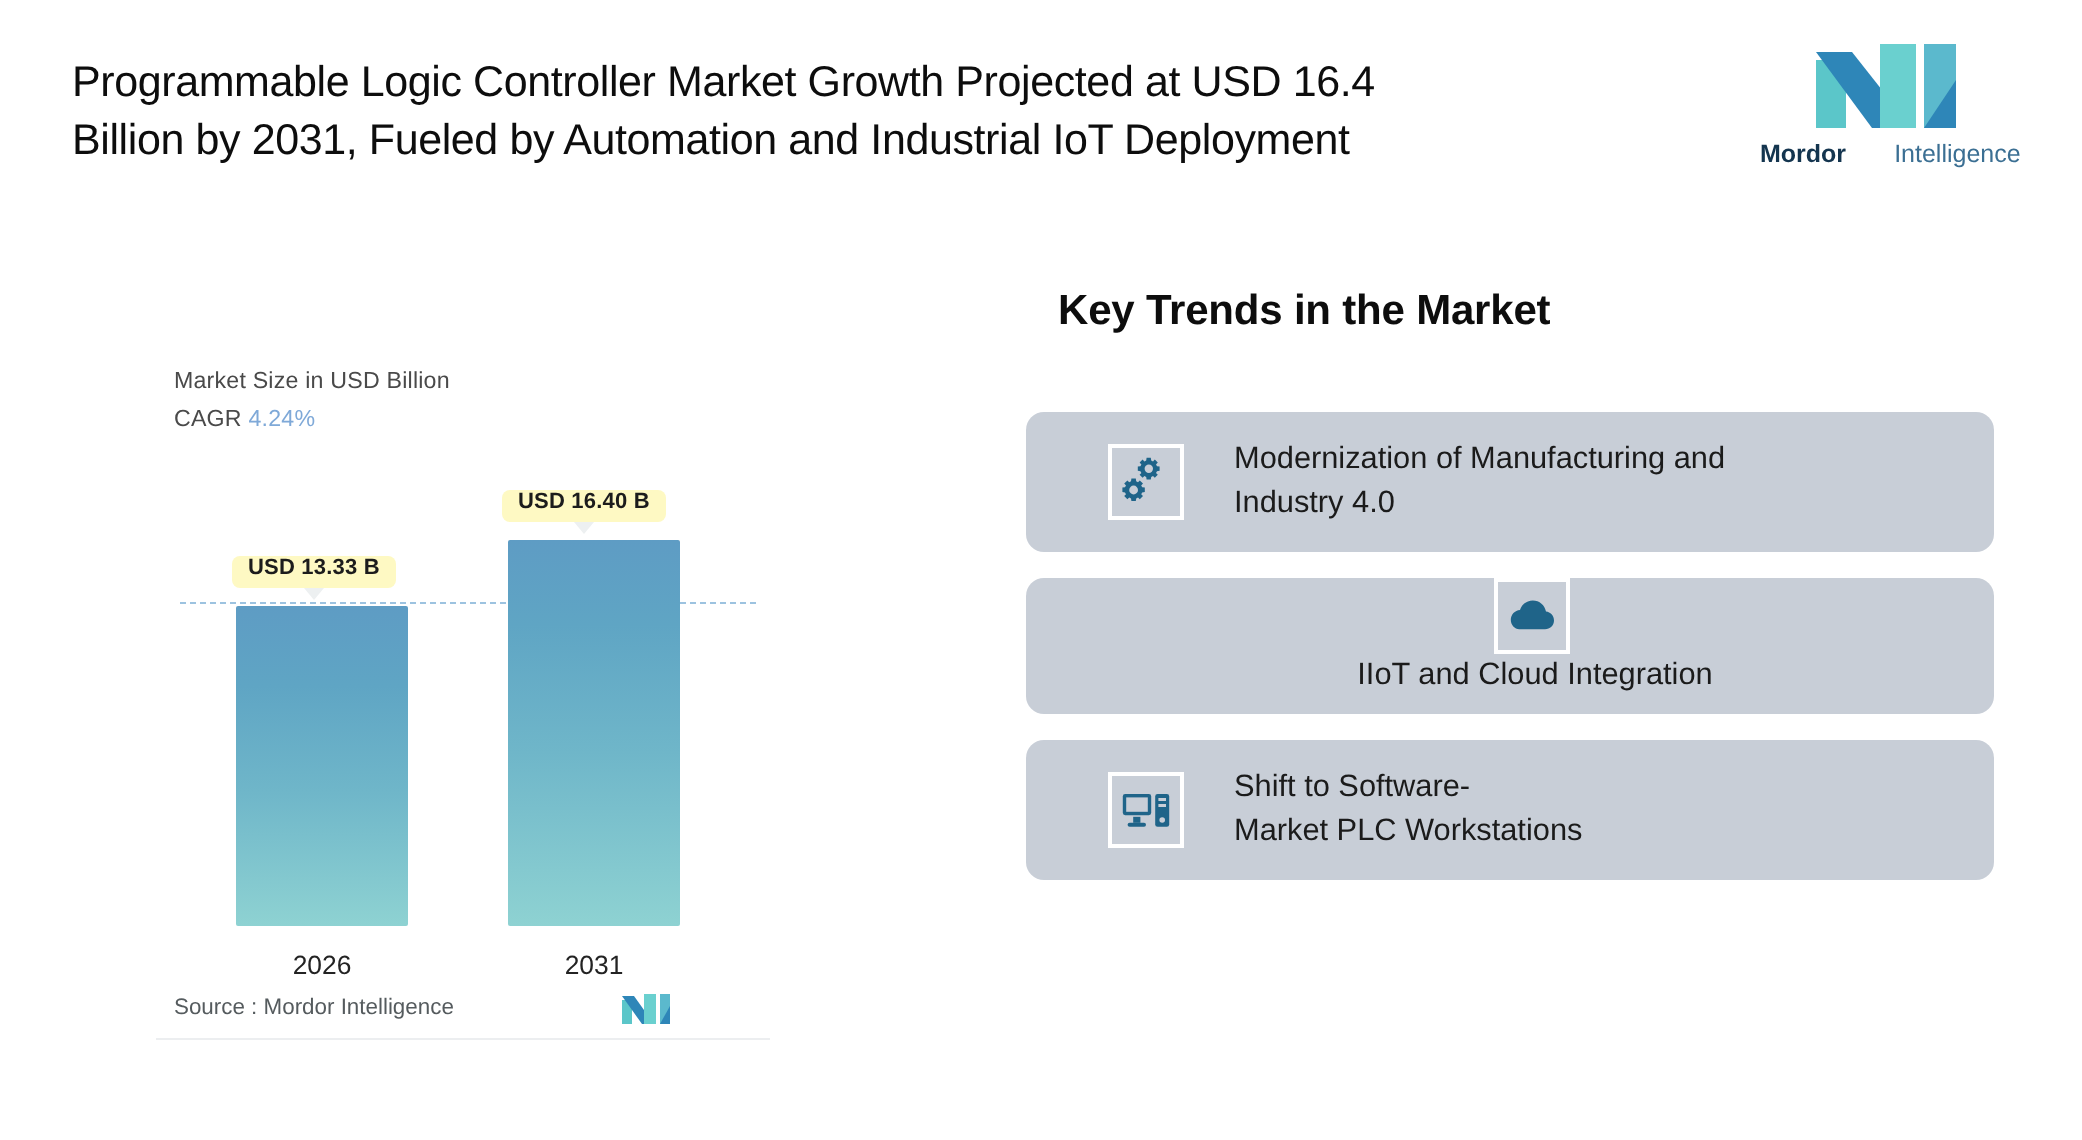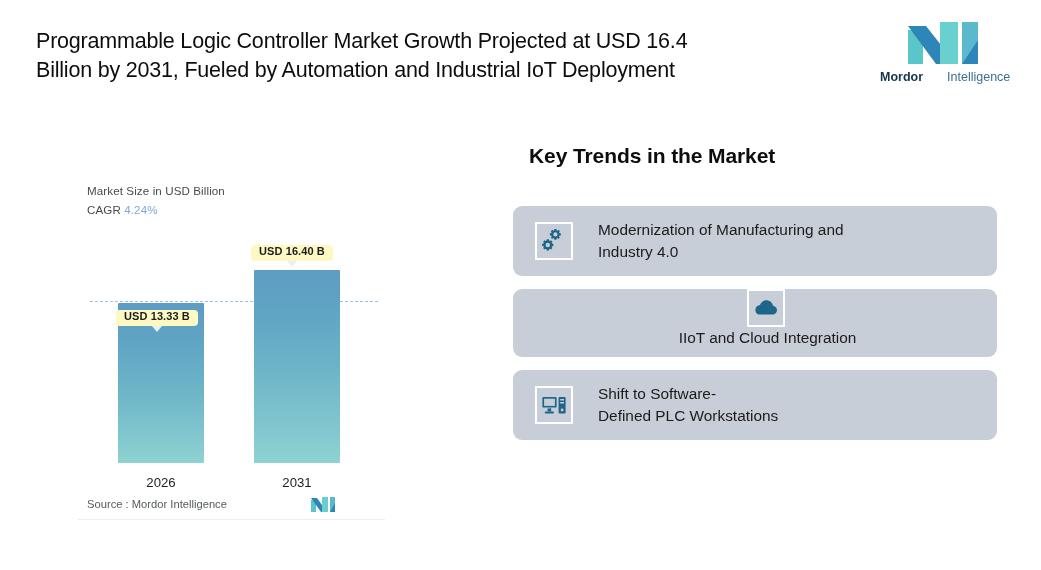--- a/index.html
+++ b/index.html
@@ -85,21 +85,21 @@
   }
   .vlabel::after {
     content: "";
     position: absolute;
     left: 50%; top: 100%;
     transform: translateX(-50%);
     border-left: 5px solid transparent;
     border-right: 5px solid transparent;
     border-top: 6px solid #edf0f1;
   }
-  .vlabel-2026 { left: 38px; top: 160px; margin-top: 32px; }
+  .vlabel-2026 { left: 38px; top: 160px; }
   .vlabel-2031 { left: 173px; top: 127px; }
 
   .xtick {
     position: absolute; bottom: 30px;
     font-size: 13.2px; color: #232323; text-align: center; width: 86px;
   }
   .xtick-2026 { left: 40px; }
   .xtick-2031 { left: 176px; }
 
   .source {
@@ -116,21 +116,21 @@
   .cards { position: absolute; left: 513px; top: 206px; width: 484px; }
   .card {
     position: relative;
     width: 484px;
     background: #c8ced7;
     border-radius: 9px;
     display: flex;
     align-items: center;
     margin-bottom: 13px;
   }
-  .card-h2 { height: 70px; }
+  .card-h2 { height: 70px; padding-left: 19px; }
   .card-h1 { height: 68px; flex-direction: column; }
   .icon-box {
     flex: 0 0 auto;
     width: 38px; height: 38px;
     margin-left: 22px;
     background: transparent;
     border: 2px solid #ffffff;
     display: flex; align-items: center; justify-content: center;
   }
   .icon-box svg { display: block; }
@@ -239,17 +239,17 @@
             <rect x="3.8" y="19.4" width="9.2" height="2" rx="1"></rect>
             <rect x="17.6" y="5" width="7" height="16.4" rx="1.2"></rect>
           </g>
           <rect x="3.1" y="6.7" width="10.8" height="7.2" fill="#c8ced7"></rect>
           <rect x="19.2" y="7" width="3.8" height="1.5" fill="#c8ced7"></rect>
           <rect x="19.2" y="10" width="3.8" height="1.5" fill="#c8ced7"></rect>
           <circle cx="21.1" cy="18" r="1.4" fill="#c8ced7"></circle>
         </svg>
       </div>
       <div class="card-label">Shift to Software-
-Defined PLC Workstations</div>
+Market PLC Workstations</div>
     </div>
 
   </div>
 </div>
 
 </body></html>

